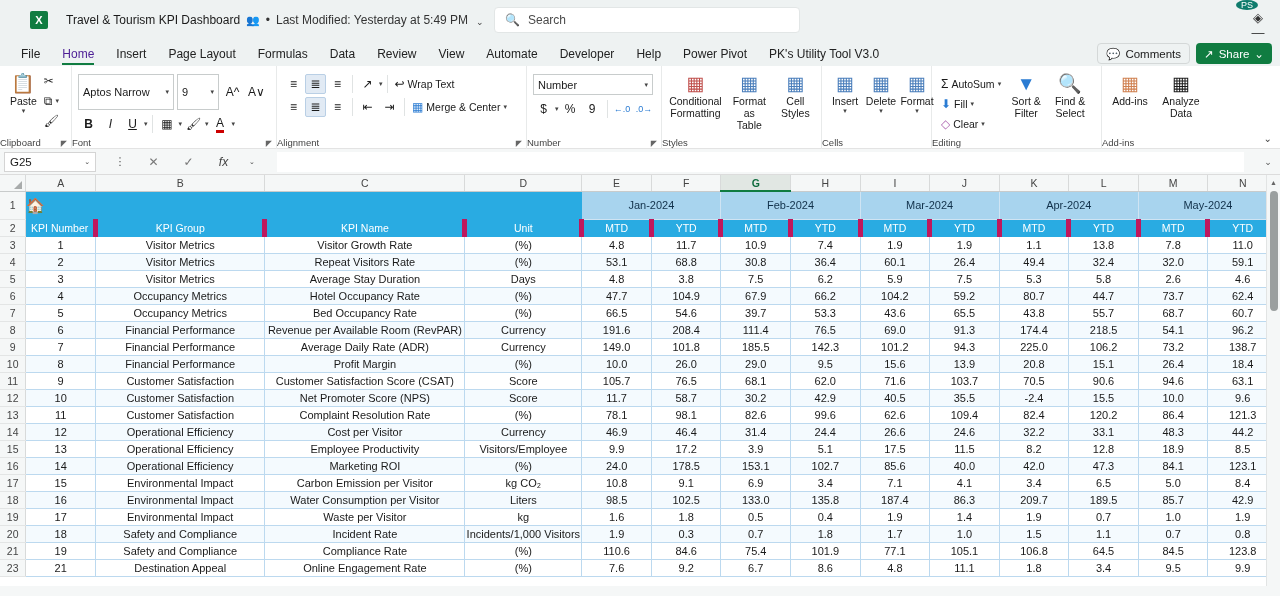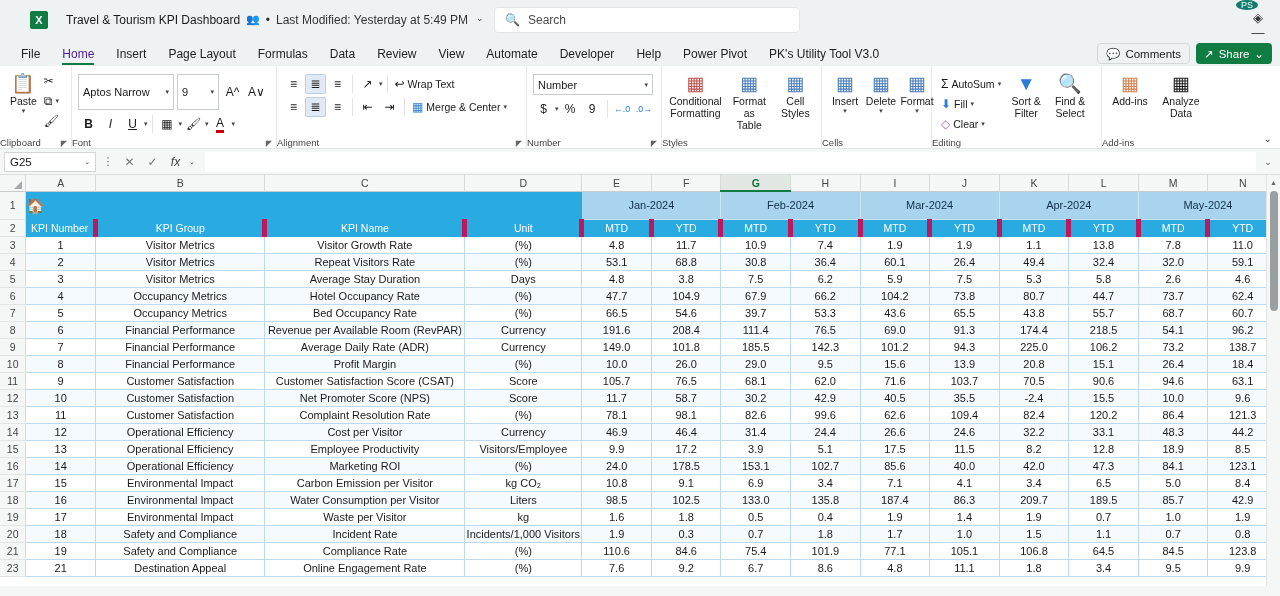--- a/index.html
+++ b/index.html
@@ -17,21 +17,21 @@
     display: flex; align-items: center; position: relative;
   }
   .tb-logo {
     width: 18px; height: 18px; margin-left: 30px;
     background: #107c41; border-radius: 2px;
     display: flex; align-items: center; justify-content: center;
     color: #fff; font-size: 11px; font-weight: bold;
   }
   .tb-title {
     margin-left: 18px; font-size: 12px; color: #1a1a1a;
-    display: flex; align-items: flex-start; gap: 6px;
+    display: flex; align-items: flex-end; gap: 6px;
   }
   .tb-people { font-size: 11px; color: #444; }
   .tb-meta { font-size: 12px; color: #333; }
   .tb-chev { font-size: 9px; color: #444; margin-left: 2px; }
   .tb-search {
     position: absolute; left: 494px; top: 7px;
     width: 306px; height: 26px; background: #fff;
     border-radius: 4px; display: flex; align-items: center;
     padding-left: 10px; gap: 8px; border: 1px solid #e2e6e6;
   }
@@ -127,21 +127,21 @@
     width: 21px; height: 20px; display: flex; align-items: center;
     justify-content: center; font-size: 12px; color: #1a1a1a;
   }
   .iconbtn.sel { background: #e1eaf4; border: 1px solid #b9cfe5; border-radius: 2px; }
   .alignrow { display: flex; align-items: center; gap: 1px; margin-bottom: 3px; }
   .sep { width: 1px; height: 18px; background: #e0e3e3; margin: 0 3px; }
 
   
   .fbar {
     height: 26px; background: #f5f7f7; display: flex;
-    align-items: center; padding: 0 4px; gap: 4px;
+    align-items: center; padding: 0 4px; gap: 16px;
     border-bottom: 1px solid #dcdcdc;
   }
   .namebox {
     width: 92px; height: 20px; background: #fff; border: 1px solid #d4d4d4;
     display: flex; align-items: center; justify-content: space-between;
     padding: 0 5px; font-size: 11.5px; color: #1a1a1a;
   }
   .fb-dots { width: 16px; text-align: center; font-size: 11px; color: #555; }
   .fb-ic { width: 19px; text-align: center; font-size: 12px; color: #777; }
   .fb-fx { font-size: 12px; font-style: italic; color: #444; }
@@ -636,21 +636,21 @@
           <td class="rowhead">6</td>
           <td class="cell band-b">4</td>
           <td class="cell band-b">Occupancy Metrics</td>
           <td class="cell band-b">Hotel Occupancy Rate</td>
           <td class="cell band-b">(%)</td>
           <td class="cell band-b">47.7</td>
           <td class="cell band-b">104.9</td>
           <td class="cell band-b">67.9</td>
           <td class="cell band-b">66.2</td>
           <td class="cell band-b">104.2</td>
-          <td class="cell band-b">73.8</td>
+          <td class="cell band-b">59.2</td>
           <td class="cell band-b">80.7</td>
           <td class="cell band-b">44.7</td>
           <td class="cell band-b">73.7</td>
           <td class="cell band-b">62.4</td>
         </tr>
         <tr>
           <td class="rowhead">7</td>
           <td class="cell band-a">5</td>
           <td class="cell band-a">Occupancy Metrics</td>
           <td class="cell band-a">Bed Occupancy Rate</td>

